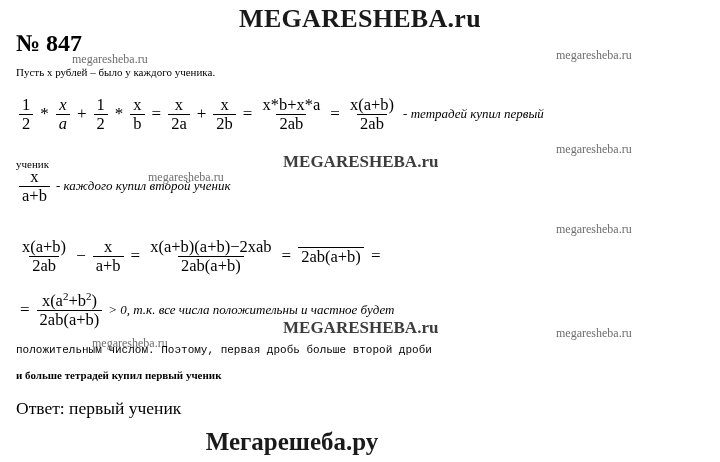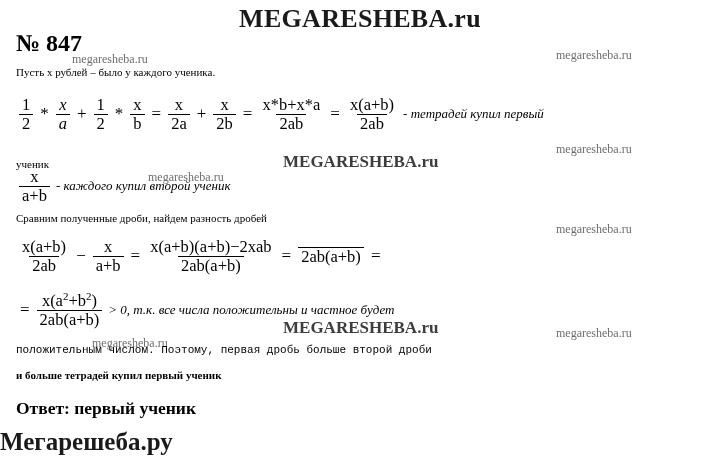--- a/index.html
+++ b/index.html
@@ -31,21 +31,21 @@
     font-weight: bold;
     font-size: 26px;
     color: #1a1a1a;
     letter-spacing: 0.3px;
   }
   .wm-bottom {
     position: absolute;
     bottom: 6px;
     left: 0;
     width: 584px;
-    text-align: left;
+    text-align: center;
     font-family: "Liberation Serif", serif;
     font-weight: bold;
     font-size: 25px;
     color: #1a1a1a;
   }
   .wm-small {
     position: absolute;
     font-family: "Liberation Serif", serif;
     font-size: 12px;
     color: #6d6d6d;
@@ -192,21 +192,20 @@
   <div class="line" style="left:16px; top:142px;margin-top:16px;">ученик</div>
 
   <div class="mathrow" style="left:16px; top:168px;">
     <span class="frac">
       <span class="num">x</span>
       <span class="den">a+b</span>
     </span>
     <span class="txt">- каждого купил второй ученик</span>
   </div>
 
-  <div class="line" style="left:16px; top:212px;">Сравним полученные дроби, найдем разность дробей</div>
 
   <div class="mathrow" style="left:16px; top:238px;">
     <span class="frac">
       <span class="num">x(a+b)</span>
       <span class="den">2ab</span>
     </span>
     <span class="op">−</span>
     <span class="frac">
       <span class="num">x</span>
       <span class="den">a+b</span>
@@ -229,17 +228,17 @@
       <span class="num"><span>x(a</span><sup class="exp">2</sup><span>+b</span><sup class="exp">2</sup><span>)</span></span>
       <span class="den">2ab(a+b)</span>
     </span>
     <span class="txt">&gt; 0, т.к. все числа положительны и частное будет</span>
   </div>
 
   <div class="line" style="left:16px; top:344px;font-family:Liberation Mono, monospace;">положительным числом. Поэтому, первая дробь больше второй дроби</div>
 
   <div class="line" style="left:16px; top:369px;font-weight:bold;">и больше тетрадей купил первый ученик</div>
 
-  <div class="ans" style="left:16px; top:398px;font-weight:bold;">Ответ: первый ученик</div>
+  <div class="ans" style="left:16px; top:398px;">Ответ: первый ученик</div>
 
   <div class="wm-bottom">Мегарешеба.ру</div>
 
 </div>
 
 </body></html>

